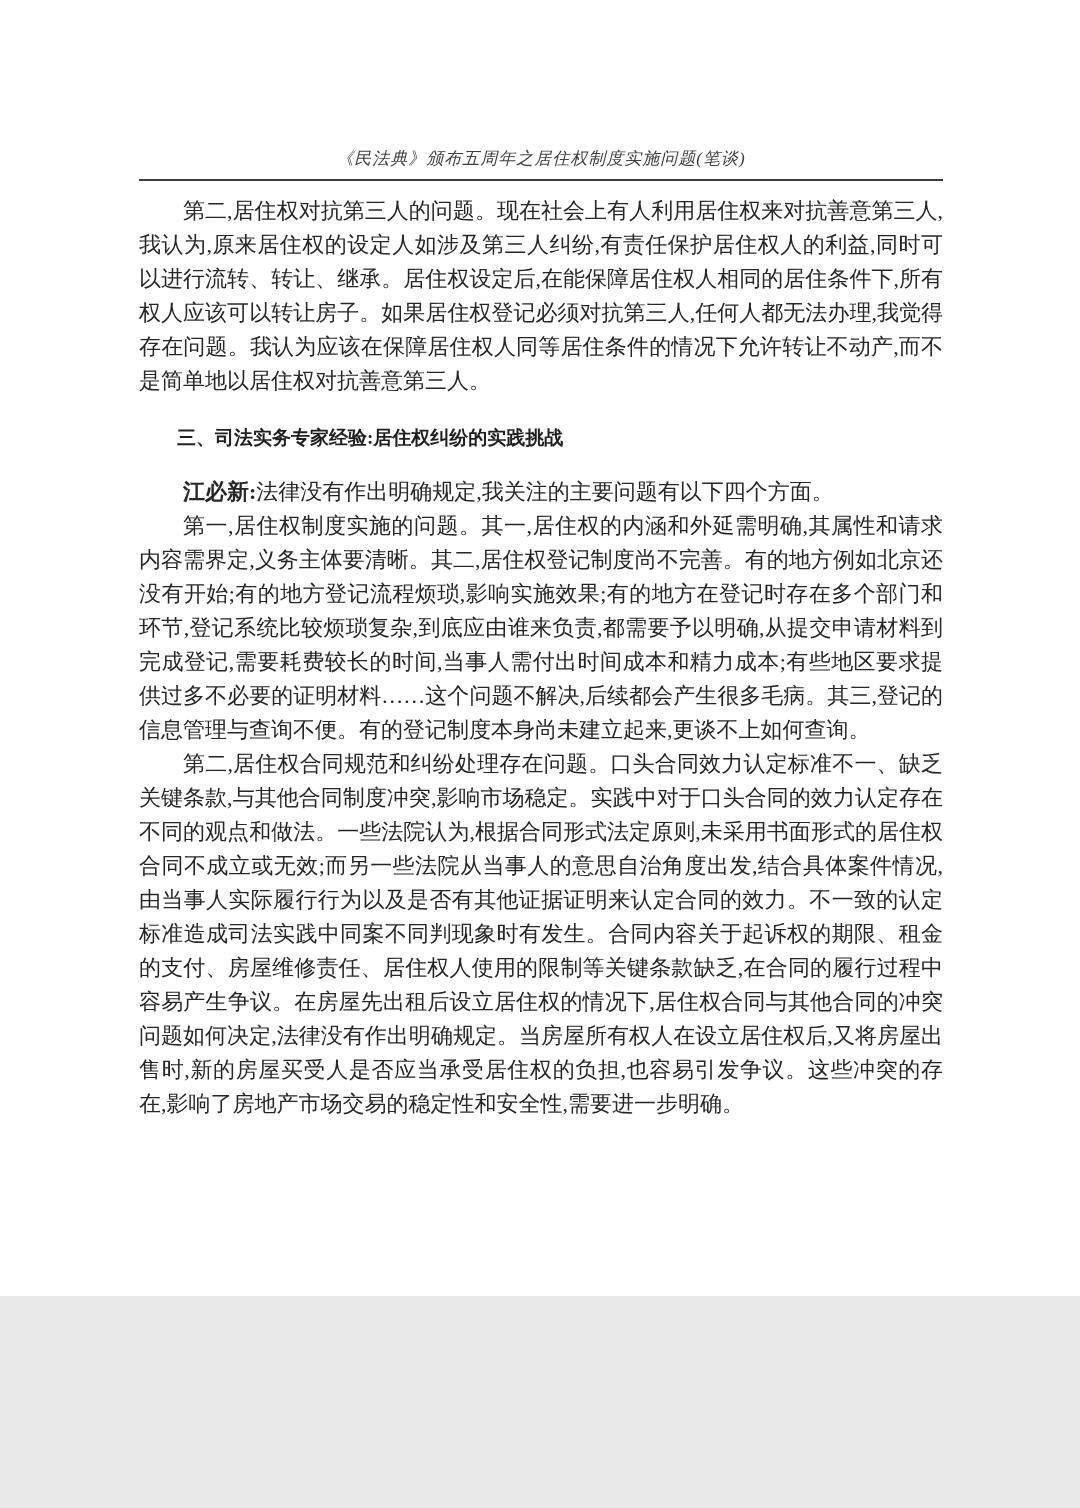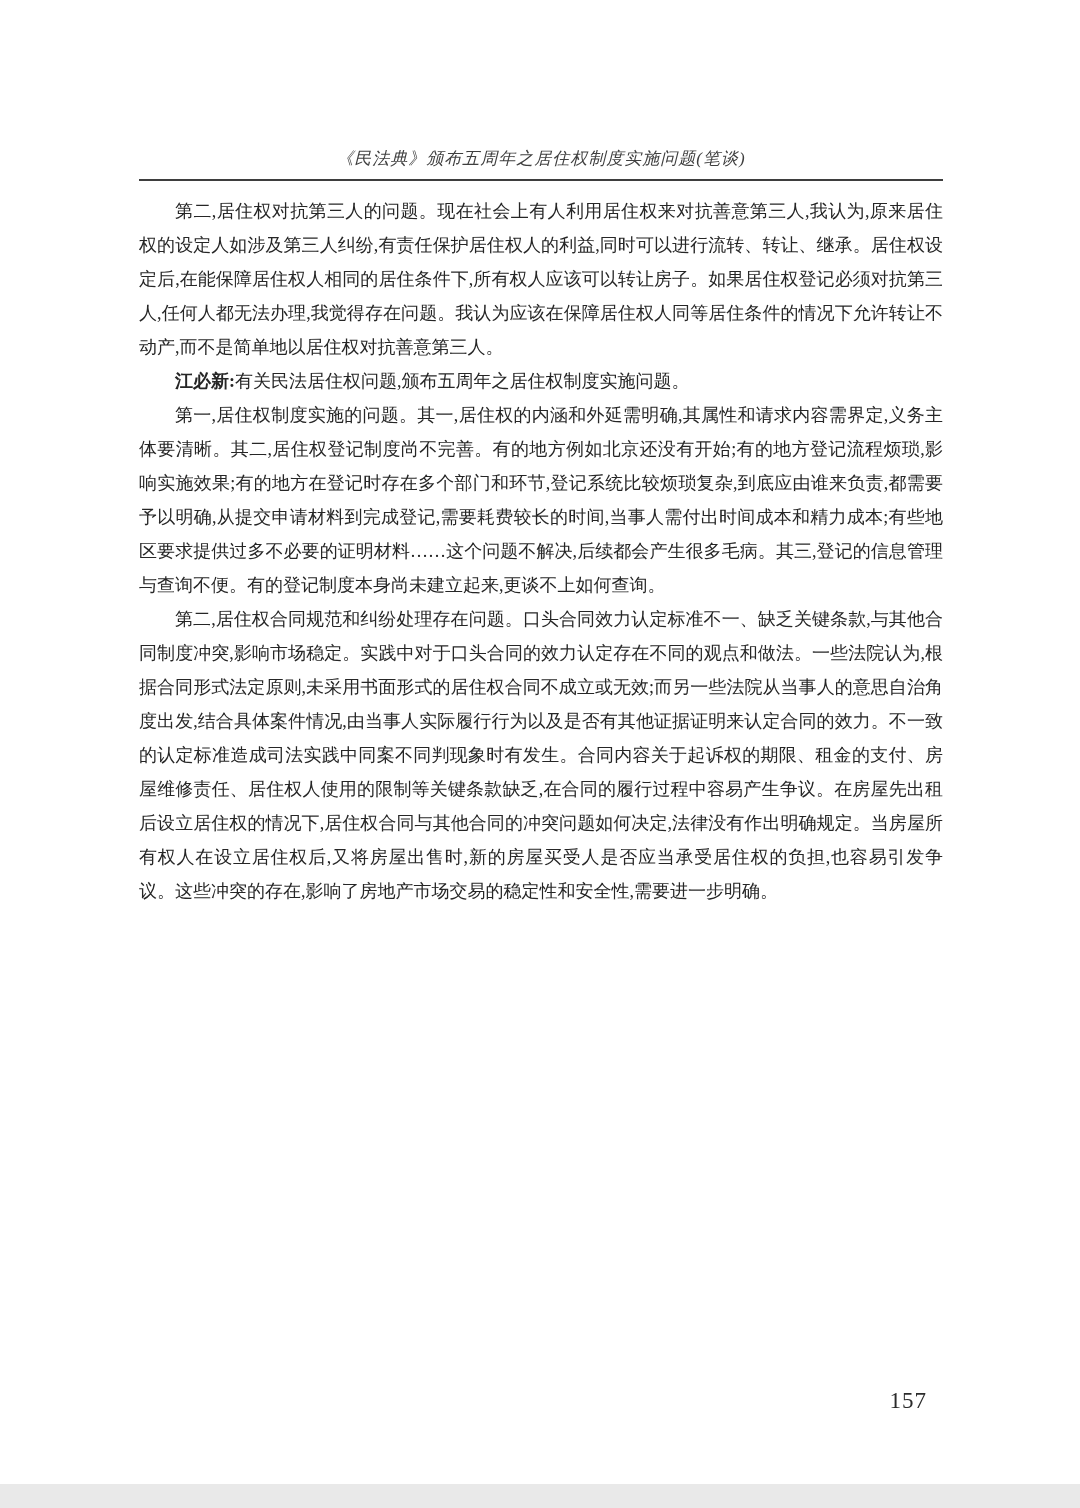--- a/index.html
+++ b/index.html
@@ -3,21 +3,21 @@
 <meta charset="utf-8">
 <style>
   html, body {
     margin: 0;
     padding: 0;
     background: #e9e9e9;
   }
   .page {
     position: relative;
     width: 1080px;
-    height: 1484px;
+    height: 1296px;
     margin: 0 auto;
     background: #ffffff;
     font-family: "Liberation Serif", serif;
     color: #262626;
     overflow: hidden;
   }
   .content {
     position: absolute;
     left: 139px;
     right: 137px;
@@ -31,21 +31,21 @@
     letter-spacing: 1px;
     color: #3f3f3f;
   }
   .header-rule {
     border: none;
     border-top: 2px solid #3e3e3e;
     margin: 9px 0 0 0;
   }
   .body-text p {
     margin: 0;
-    font-size: 18px;
+    font-size: 22px;
     line-height: 34px;
     text-align: justify;
     text-indent: 2em;
     color: #262626;
   }
   .body-text p.first {
     margin-top: 13px;
   }
   .section-heading {
     margin: 25px 0 22px 0;
@@ -76,22 +76,23 @@
 
     <div class="running-header">《民法典》颁布五周年之居住权制度实施问题(笔谈)</div>
 
     <hr class="header-rule">
 
     <div class="body-text">
 
       <p class="first">第二,居住权对抗第三人的问题。现在社会上有人利用居住权来对抗善意第三人,我认为,原来居住权的设定人如涉及第三人纠纷,有责任保护居住权人的利益,同时可以进行流转、转让、继承。居住权设定后,在能保障居住权人相同的居住条件下,所有权人应该可以转让房子。如果居住权登记必须对抗第三人,任何人都无法办理,我觉得存在问题。我认为应该在保障居住权人同等居住条件的情况下允许转让不动产,而不是简单地以居住权对抗善意第三人。</p>
 
 
+      <div class="section-heading">三、司法实务专家经验:居住权纠纷的实践挑战</div>
 
-      <p><span class="speaker-name">江必新:</span><span>有关民法居住权问题,颁布五周年之居住权制度实施问题。</span></p>
+      <p><span class="speaker-name">江必新:</span><span>法律没有作出明确规定,我关注的主要问题有以下四个方面。</span></p>
 
       <p>第一,居住权制度实施的问题。其一,居住权的内涵和外延需明确,其属性和请求内容需界定,义务主体要清晰。其二,居住权登记制度尚不完善。有的地方例如北京还没有开始;有的地方登记流程烦琐,影响实施效果;有的地方在登记时存在多个部门和环节,登记系统比较烦琐复杂,到底应由谁来负责,都需要予以明确,从提交申请材料到完成登记,需要耗费较长的时间,当事人需付出时间成本和精力成本;有些地区要求提供过多不必要的证明材料……这个问题不解决,后续都会产生很多毛病。其三,登记的信息管理与查询不便。有的登记制度本身尚未建立起来,更谈不上如何查询。</p>
 
       <p>第二,居住权合同规范和纠纷处理存在问题。口头合同效力认定标准不一、缺乏关键条款,与其他合同制度冲突,影响市场稳定。实践中对于口头合同的效力认定存在不同的观点和做法。一些法院认为,根据合同形式法定原则,未采用书面形式的居住权合同不成立或无效;而另一些法院从当事人的意思自治角度出发,结合具体案件情况,由当事人实际履行行为以及是否有其他证据证明来认定合同的效力。不一致的认定标准造成司法实践中同案不同判现象时有发生。合同内容关于起诉权的期限、租金的支付、房屋维修责任、居住权人使用的限制等关键条款缺乏,在合同的履行过程中容易产生争议。在房屋先出租后设立居住权的情况下,居住权合同与其他合同的冲突问题如何决定,法律没有作出明确规定。当房屋所有权人在设立居住权后,又将房屋出售时,新的房屋买受人是否应当承受居住权的负担,也容易引发争议。这些冲突的存在,影响了房地产市场交易的稳定性和安全性,需要进一步明确。</p>
 
 
 
     </div>
   </div>
 

